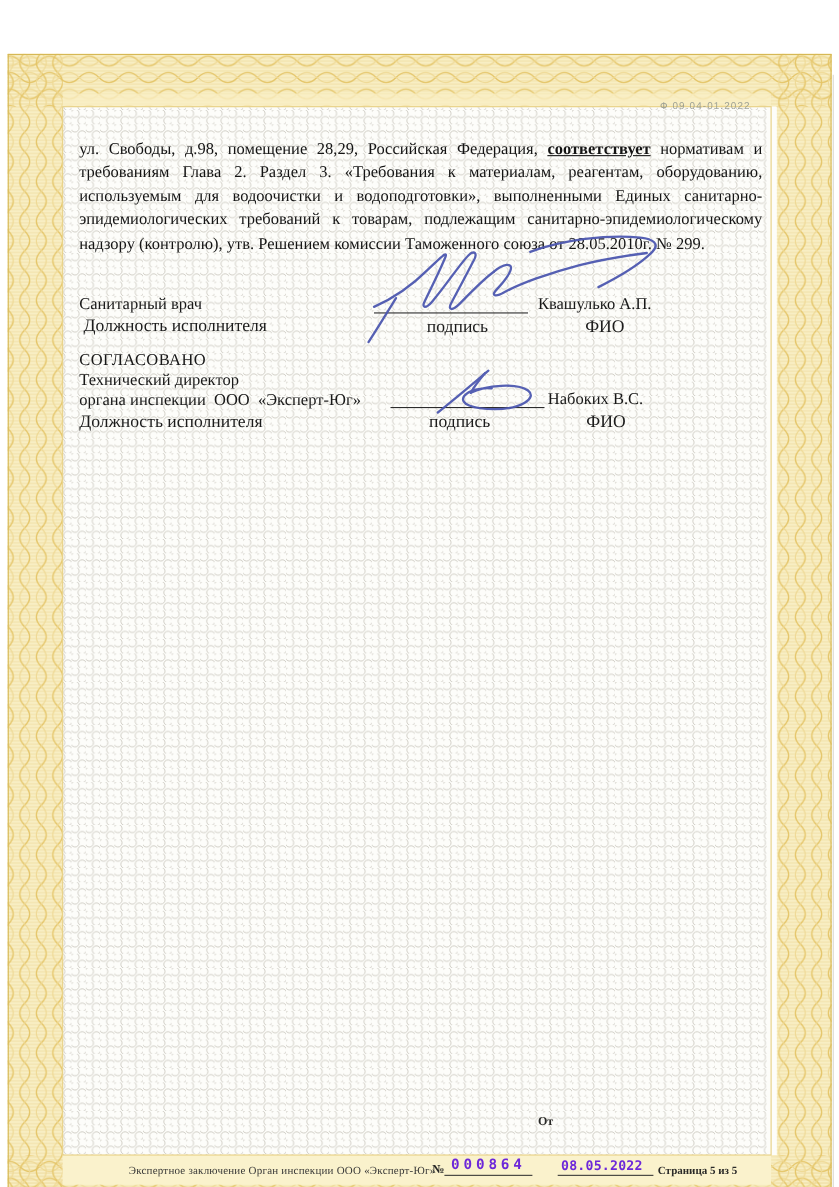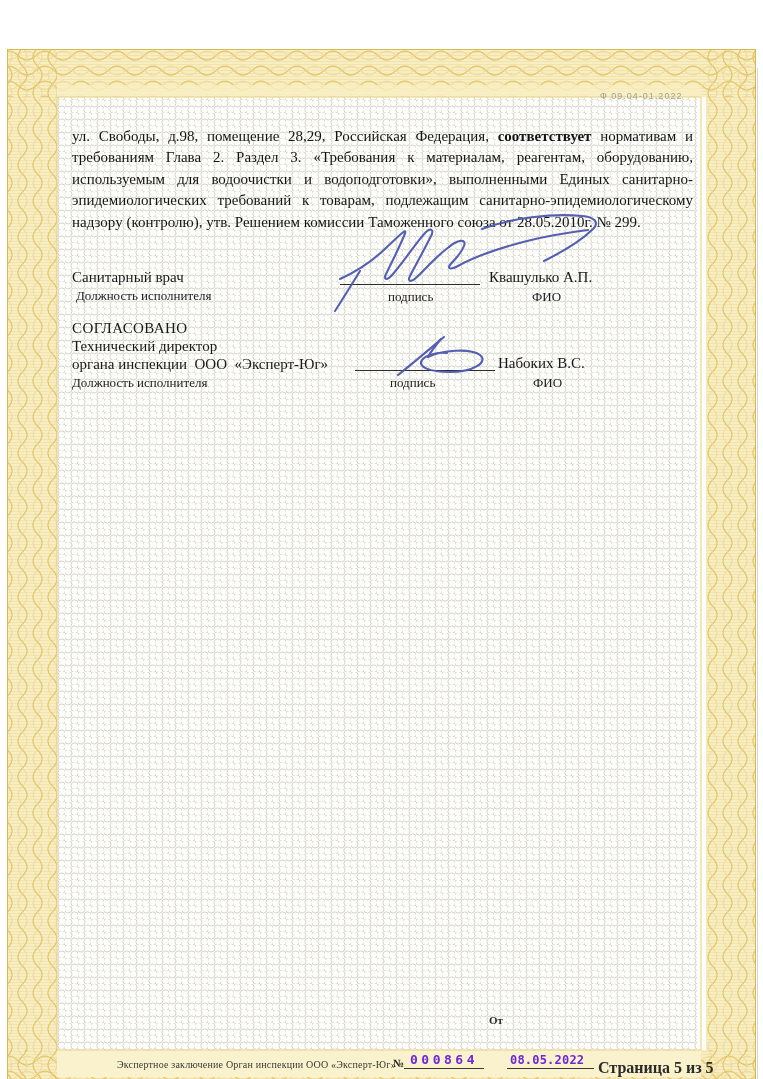--- a/index.html
+++ b/index.html
@@ -3,30 +3,30 @@
 <meta charset="utf-8">
 <style>
   html,body{margin:0;padding:0;background:#ffffff;}
   .page{position:relative;width:763px;height:1079px;background:#ffffff;overflow:hidden;
         font-family:"Liberation Serif",serif;color:#181818;margin-top:48px;}
   .bg-svg{position:absolute;left:0;top:0;z-index:0;}
   .abs{position:absolute;z-index:2;}
   .form-code{font-family:"Liberation Sans",sans-serif;font-size:9px;color:#8e948c;
              letter-spacing:1px;opacity:.85;}
   .body-par{width:621px;font-size:15px;line-height:21.4px;text-align:justify;color:#141414;}
-  .body-par .emph{font-weight:bold;}
+  .body-par .emph{font-weight:bold;text-decoration:underline;}
   .role{font-size:15px;white-space:pre;}
-  .cap{font-size:13px;color:#1c1c1c;}
+  .cap{font-size:16px;color:#1c1c1c;}
   .sig-line{border-bottom:1.3px solid #2c2c2c;height:0;z-index:2;}
   .name{font-size:15px;text-align:right;}
   .approved{font-size:15px;letter-spacing:.4px;}
   .ink{position:absolute;z-index:3;pointer-events:none;}
   .footer-left{font-size:10px;color:#3a3a38;letter-spacing:.2px;}
   .footer-lbl{font-size:11px;font-weight:bold;color:#2a2a28;}
-  .footer-page{font-size:16px;font-weight:bold;color:#2a2a28;}
+  .footer-page{font-size:10px;font-weight:bold;color:#2a2a28;}
   .stamp{position:absolute;font-family:"DejaVu Sans Mono",monospace;font-weight:bold;
          color:#6d28d9;z-index:3;}
   .stamp-num{font-size:13px;letter-spacing:3.5px;}
   .stamp-date{font-size:12px;letter-spacing:0.2px;}
   .foot-line{border-bottom:1.2px solid #3a3a38;height:0;z-index:2;}
 </style>
 </head>
 <body>
 
 <div class="page">

